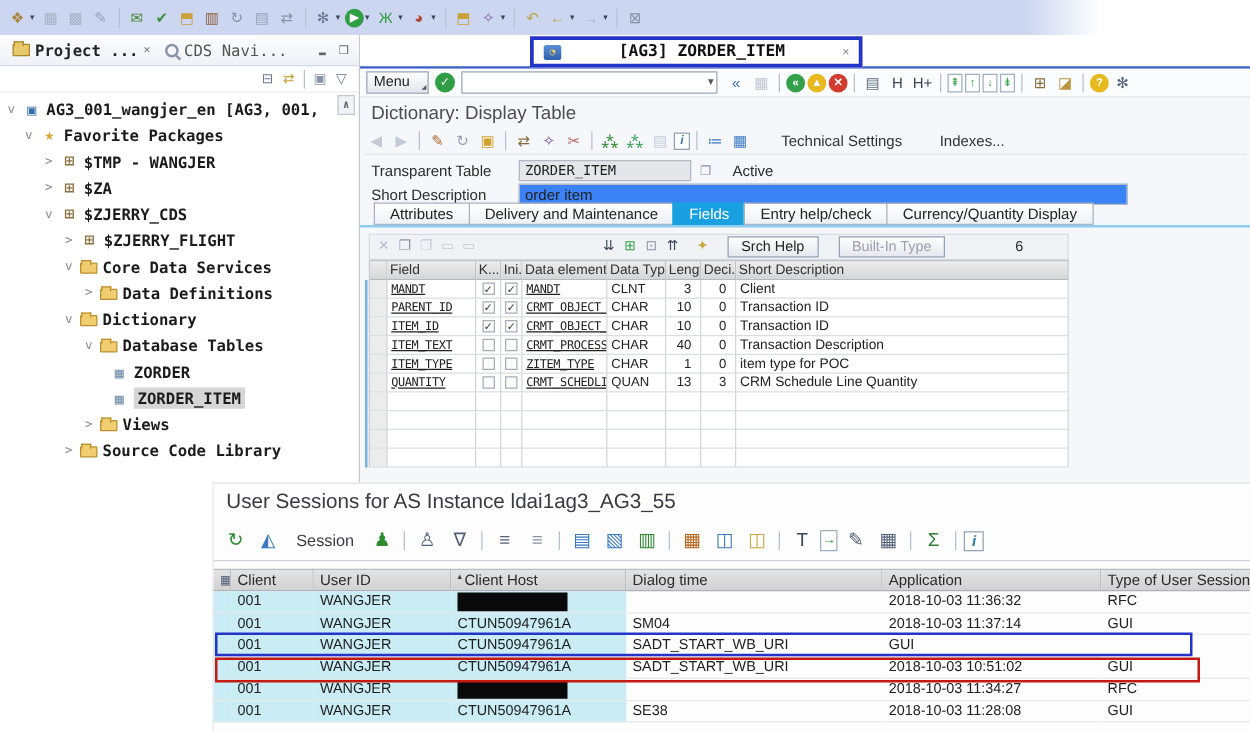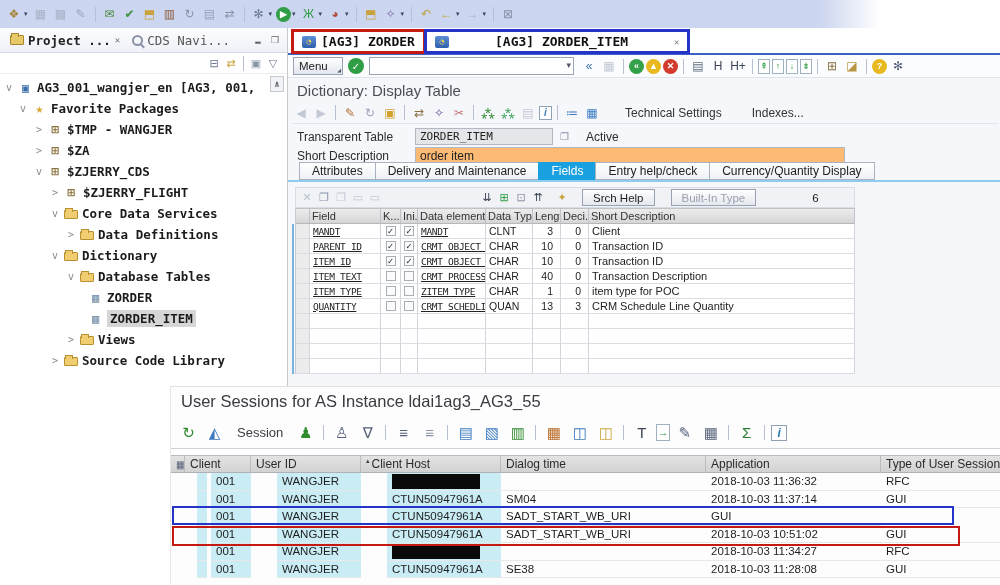--- a/index.html
+++ b/index.html
@@ -87,21 +87,21 @@
   .sap-title { position:absolute; left:297px; top:82px; font-size:15px; color:#4c4c55; }
   .app-toolbar { position:absolute; left:292px; top:102px; width:706px; height:22px; display:flex;
     align-items:center; gap:2px; border-bottom:1px solid #e2e6ec; }
   .flat-btn { font-size:12px; color:#333; padding:1px 6px; margin-left:16px; white-space:nowrap; }
 
   .form-row { position:absolute; left:297px; display:flex; align-items:center; font-size:12px; color:#2b2b2b; }
   .form-row .flabel { width:118px; }
   .fld { height:17px; border:1px solid #b3b9c3; background:#e5e6e9; font-size:11px;
     font-family:"DejaVu Sans Mono", monospace; display:flex; align-items:center; padding-left:4px; color:#222; }
   .fld.name { width:138px; }
-  .fld.desc { width:430px; font-family:"Liberation Sans", sans-serif; font-size:12px; background:#fdba74; }
+  .fld.desc { width:487px; font-family:"Liberation Sans", sans-serif; font-size:12px; background:#3b82f6; }
   .mini-ic { width:15px; height:15px; font-size:10px; color:#8a93a8; display:flex; align-items:center; justify-content:center; margin-left:4px; }
   .mini-ic::before { content:"❐"; }
   .status { margin-left:14px; }
 
   .dtabs { position:absolute; left:299px; top:162px; height:18px; display:flex; font-size:12px; }
   .dtab { height:18px; display:flex; align-items:center; padding:0 12px; border:1px solid #a9b2c0;
     border-right:none; background:linear-gradient(#ffffff,#eef1f6); color:#222; white-space:nowrap; }
   .dtab:last-child { border-right:1px solid #a9b2c0; }
   .dtab.active { background:var(--sap-active-tab); color:#fff; border-color:var(--sap-active-tab); }
   .dtabs-line { position:absolute; left:288px; top:180px; width:712px; height:2px; background:#8ecdf0; }
@@ -146,21 +146,21 @@
   .sess-label { font-size:13px; color:#3c3c44; margin:0 8px; }
 
   .sess-table { position:absolute; left:0; top:68px; width:830px; }
   .srow { display:grid; grid-template-columns:14px 66px 110px 140px 205px 175px 120px; height:17.5px; font-size:11.5px; }
   .srow.head { height:18px; }
   .scell { display:flex; align-items:center; padding:0 5px; overflow:hidden; white-space:nowrap; color:#1e1e1e;
     border-bottom:1px solid #e6e8ea; }
   .srow.head .scell { background:linear-gradient(#e3e3e3,#d2d2d2); border-right:1px solid #b9bcc0;
     border-top:1px solid #b9bcc0; border-bottom:1px solid #aeb1b5; font-size:12px; color:#2b2b2b; }
   .srow.head .scell.hic::before { content:"▦"; color:#55617a; font-size:10px; }
-  .scell.cyan { background:var(--cyan-cell);margin-left:26px; }
+  .scell.cyan { background:var(--cyan-cell); }
   .sortmark { font-size:7px; color:#444; margin-right:2px; margin-top:-7px; }
   .blackbox { width:88px; height:15px; background:#0a0a0a; }
   .ann { position:absolute; left:1px; height:19px; pointer-events:none; }
   .ann.blue { top:119px; width:782px; border:2.5px solid var(--annotation-blue); }
   .ann.red  { top:139px; width:788px; height:19.5px; border:2.5px solid var(--annotation-red); }
 </style>
 </head>
 <body>
 
 <div id="stage">
@@ -295,24 +295,20 @@
         <span class="ticn fold"></span>
         <span class="tlabel">Source Code Library</span>
       </div>
       <div class="tree-scroll"></div>
     </div>
   </div>
 
   <div class="etabbar"></div>
   <div class="sap-screen"></div>
 
-  <div class="etab etab-red">
-    <span class="sap-ic"></span>
-    <span>[AG3] ZORDER</span>
-  </div>
   <div class="etab etab-blue">
     <span class="sap-ic"></span>
     <span>[AG3] ZORDER_ITEM</span>
     <span class="tclose">✕</span>
   </div>
 
   <div class="sap-toolbar">
     <div class="menu-btn">Menu</div>
     <span class="enter-ic"></span>
     <div class="cmd-combo"></div>

